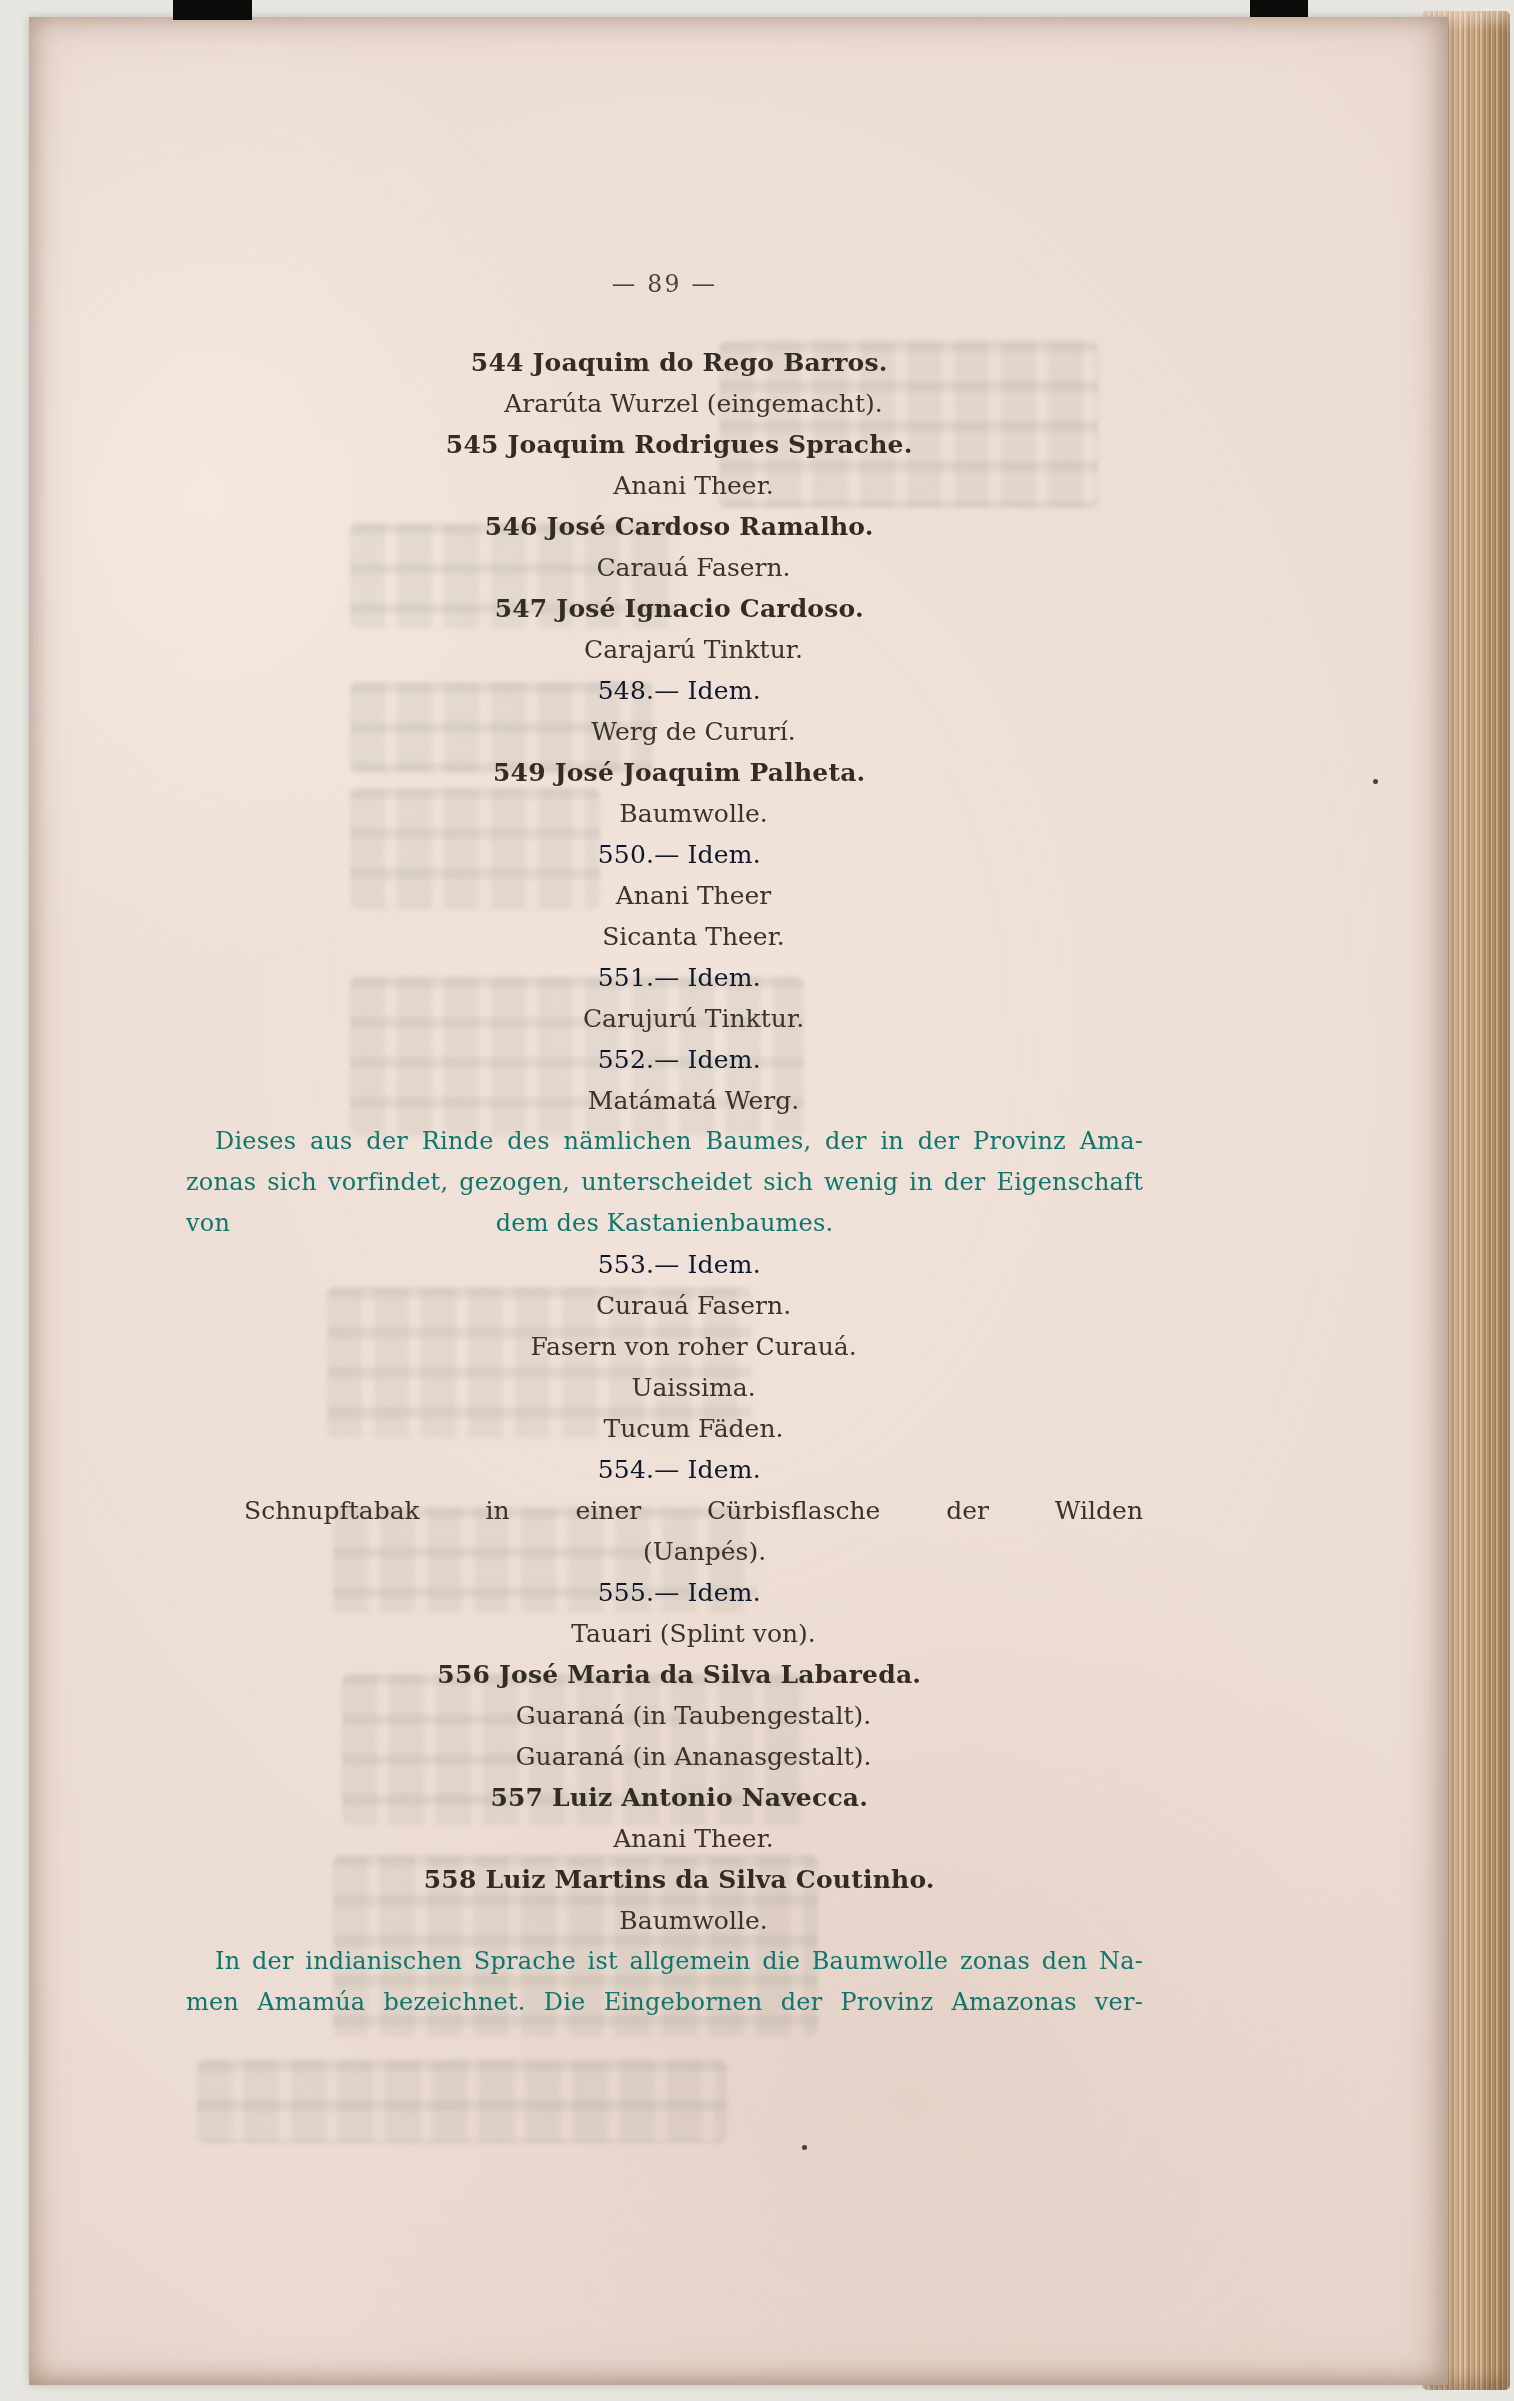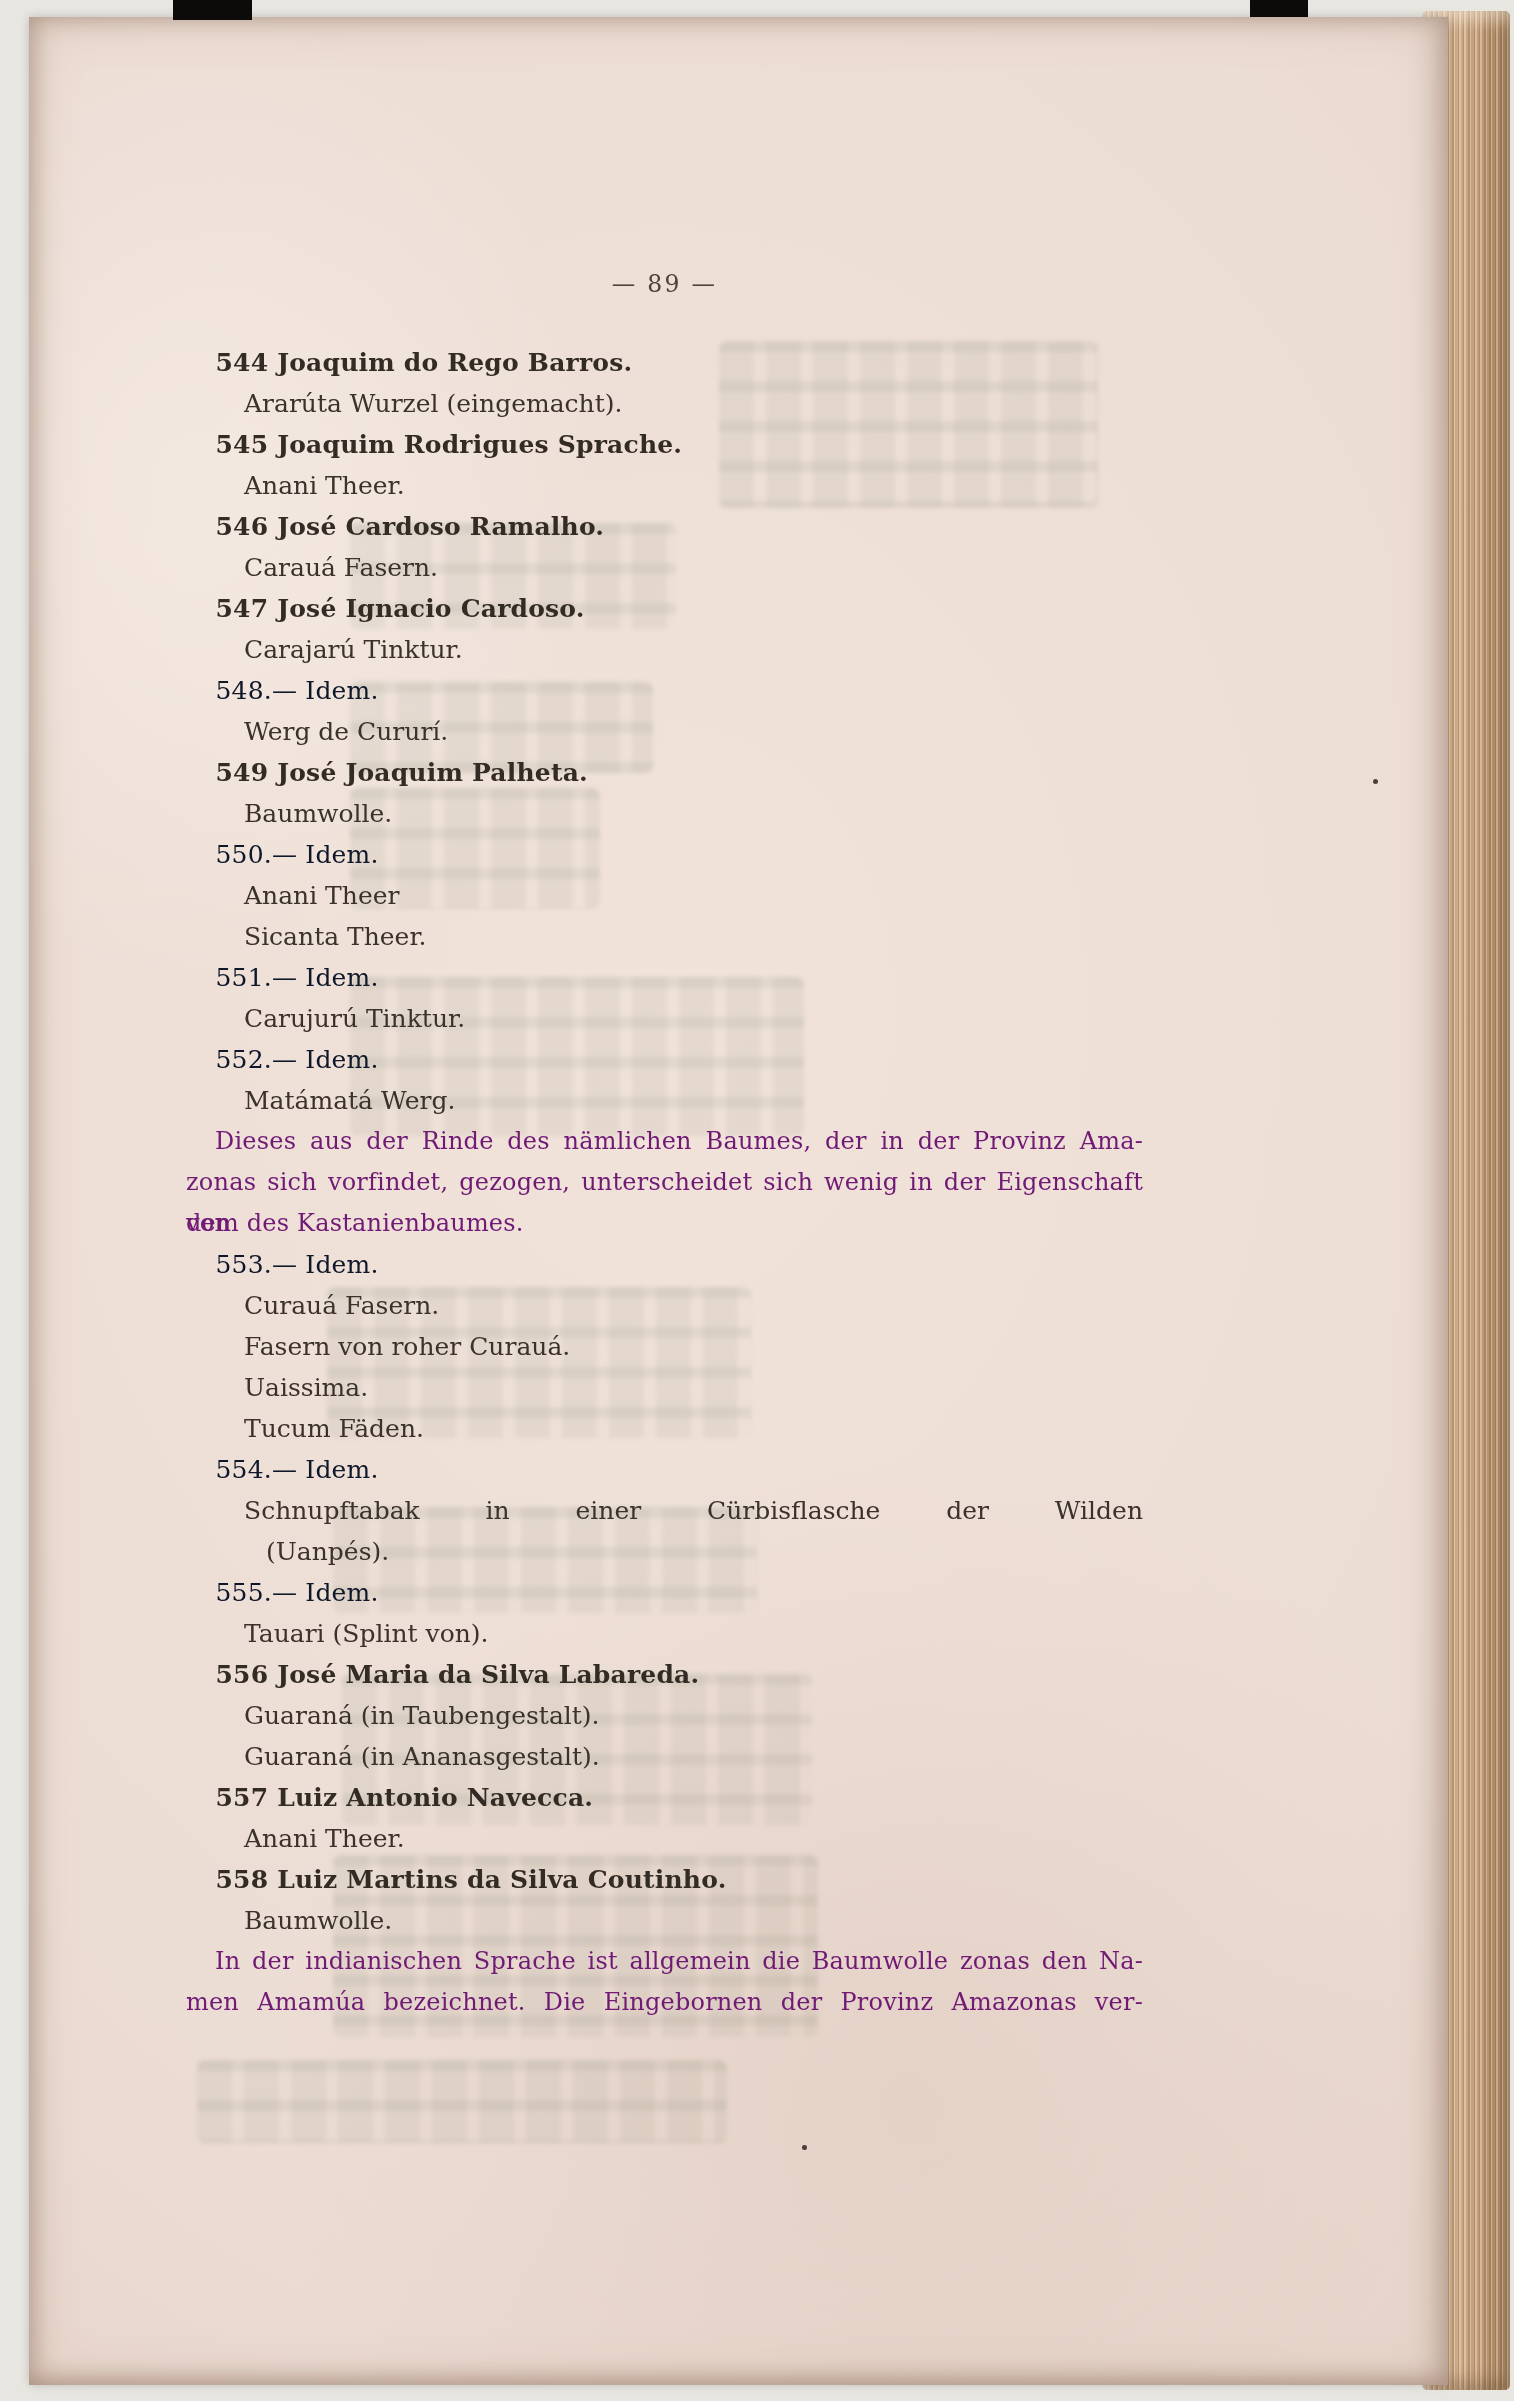--- a/index.html
+++ b/index.html
@@ -59,31 +59,31 @@
 
   #page-number {
     position: absolute; left: 186px; top: 270px; width: 957px; z-index: 3;
     text-align: center; font-size: 23.5px; color: #4e4339; letter-spacing: 2.3px;
   }
 
   #content {
     position: absolute; left: 186px; top: 342px; width: 957px; z-index: 3;
     color: #3a322b; font-size: 25px;
   }
-  .line { height: 41px; line-height: 41px; white-space: nowrap; }
+  .line { height: 41px; line-height: 41px; white-space: nowrap; text-align: center; }
 
   .head { margin-left: 29.5px; font-weight: bold; color: #332c25; letter-spacing: 0.2px; }
   .head.idem { font-weight: normal; color: #0f172a; letter-spacing: 0.2px; }
 
   .item { margin-left: 58px; }
   .item .it { }
   .item.j { width: 899px; white-space: normal; text-align: justify; text-align-last: justify; }
   .item.ind2 { margin-left: 80px; }
 
-  .para { white-space: normal; font-size: 24px; letter-spacing: 0.2px; color: #701a75; }
+  .para { white-space: normal; font-size: 24px; letter-spacing: 0.2px; color: #0f766e; }
   .para.j { text-align: justify; text-align-last: justify; }
   .para.first { text-indent: 29px; }
 </style>
 </head>
 <body>
 
 <div id="scan-root">
 
   <div id="page-stack"></div>
 

